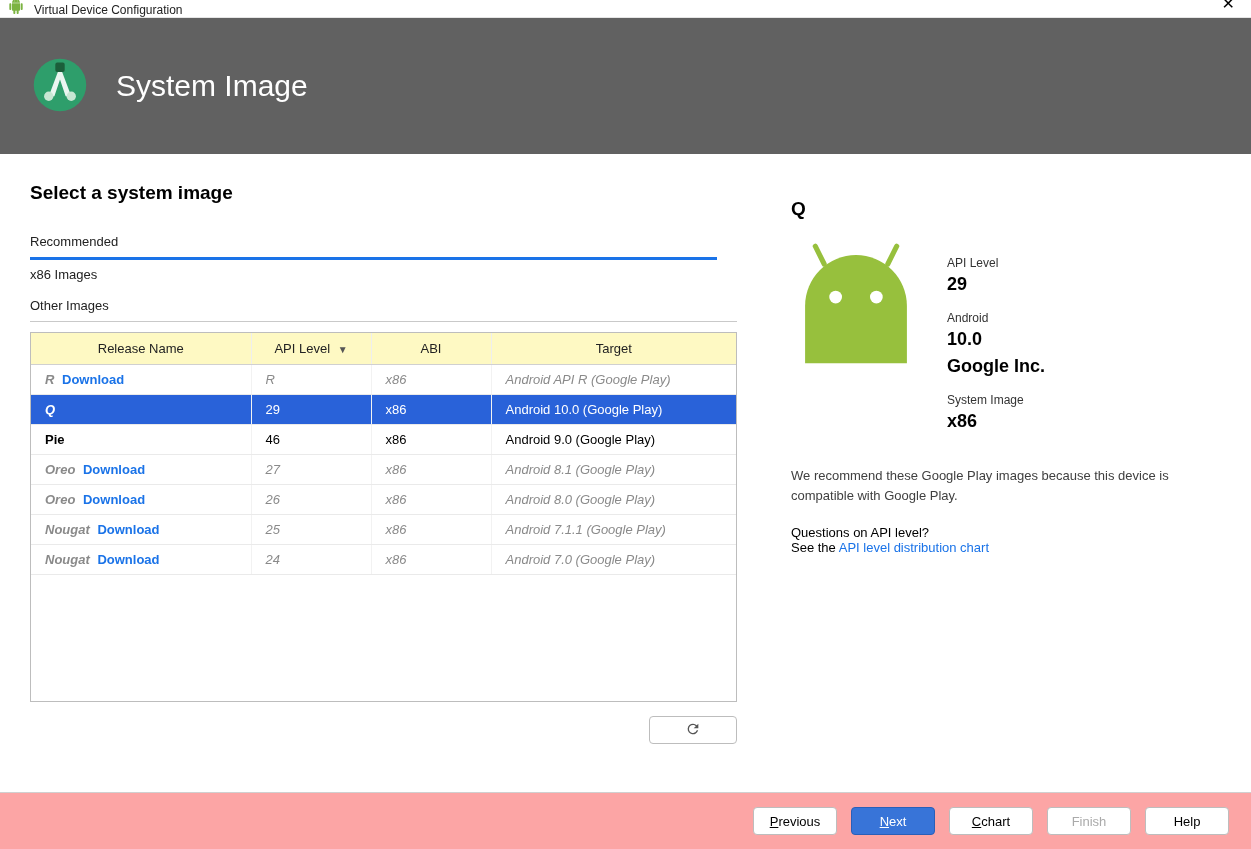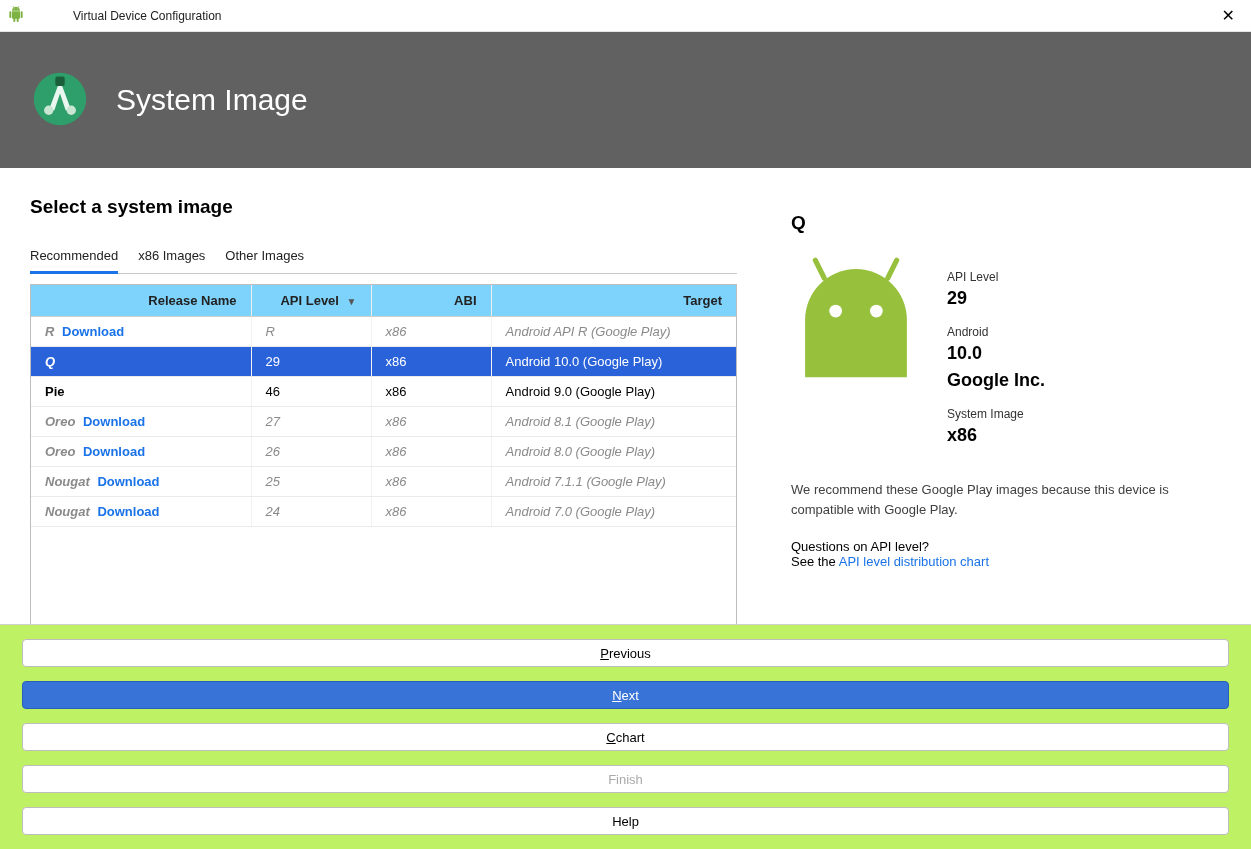--- a/index.html
+++ b/index.html
@@ -8,27 +8,26 @@
   font-size: 13px;
   color: #000;
   background: #fff;
   width: 1251px;
   height: 849px;
   display: flex;
   flex-direction: column;
   overflow: hidden;
 }
 .titlebar {
-  height: 32px;
-  display: flex;
-  align-items: center;
+  height: 18px;
+  display: flex;
+  align-items: flex-end;
   padding: 0 8px;
   background: #fff;
   border-bottom: 1px solid #e5e5e5;
-  gap: 39px;
 }
 .titlebar .android-icon { margin-right: 10px; }
 .titlebar .title { font-size: 12px; color: #222; }
 .titlebar .close { margin-left: auto; font-size: 16px; cursor: pointer; padding: 4px 8px; }
 .header {
   background: #616161;
   color: #fff;
   padding: 26px 30px 26px 30px;
   display: flex;
   align-items: center;
@@ -38,39 +37,39 @@
 .header h1 { font-weight: 400; font-size: 30px; }
 .content {
   flex: 1;
   padding: 28px 30px 0 30px;
   display: flex;
   gap: 44px;
   overflow: hidden;
 }
 .left-pane { flex: 1; display: flex; flex-direction: column; min-width: 0; }
 .left-pane h2 { font-size: 19px; font-weight: 700; margin-bottom: 22px; }
-.tabs { display: flex; border-bottom: 1px solid #c9c9c9; margin-bottom: 0; }
+.tabs { display: flex; border-bottom: 1px solid #c9c9c9; margin-bottom: 0; flex-direction: column; }
 .tab {
   padding: 8px 0;
   margin-right: 20px;
   cursor: pointer;
   font-size: 13px;
   color: #222;
 }
 .tab.active { color: #222; border-bottom: 3px solid #1a73e8; margin-bottom: -1px; font-weight: 400; }
 .table-wrap { border: 1px solid #bdbdbd; margin-top: 10px; flex: 0 0 370px; overflow: auto; }
 table { width: 100%; border-collapse: collapse; }
 thead th {
-  text-align: right;
-  font-weight: 700;
+  text-align: center;
+  font-weight: 400;
   padding: 8px 14px;
   font-size: 13px;
   border-bottom: 1px solid #d0d0d0;
   border-right: 1px solid #eee;
-  background: #7dd3fc;
+  background: #fef9c3;
   color: #222;
 }
 thead th:last-child { border-right: none; margin-top: 23px; }
 .sort-arrow { font-size: 10px; color: #555; margin-left: 4px; }
 tbody td {
   padding: 7px 14px;
   font-size: 13px;
   border-bottom: 1px solid #eaeaea;
   border-right: 1px solid #f2f2f2;
 }
@@ -108,22 +107,21 @@
 .detail-kv .value { font-size: 18px; font-weight: 700; margin-bottom: 16px; }
 .detail-desc { margin-top: 18px; font-size: 13px; color: #404040; line-height: 1.5; }
 .detail-q { margin-top: 20px; font-size: 13px; }
 .detail-q a { color: #1a73e8; cursor: pointer; text-decoration: none; }
 .footer {
   border-top: 1px solid #d0d0d0;
   padding: 14px 22px;
   display: flex;
   justify-content: flex-end;
   gap: 14px;
-  background: #bef264;
-  flex-direction: column;
+  background: #fca5a5;
 }
 .footer button {
   min-width: 84px;
   height: 28px;
   border: 1px solid #bdbdbd;
   background: #fff;
   border-radius: 4px;
   font-size: 13px;
   cursor: pointer;
   padding: 0 14px;

